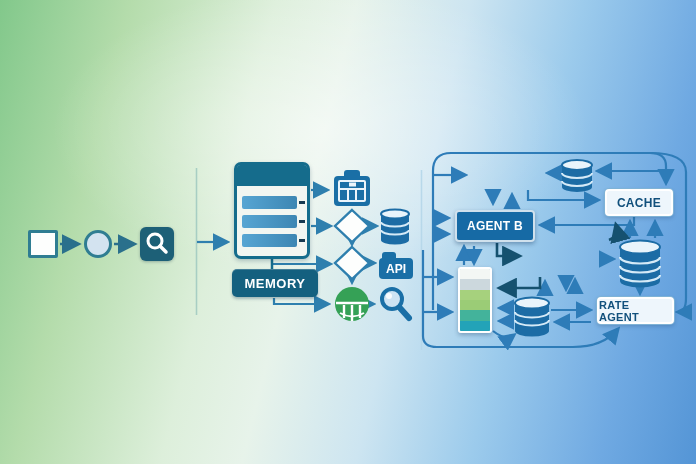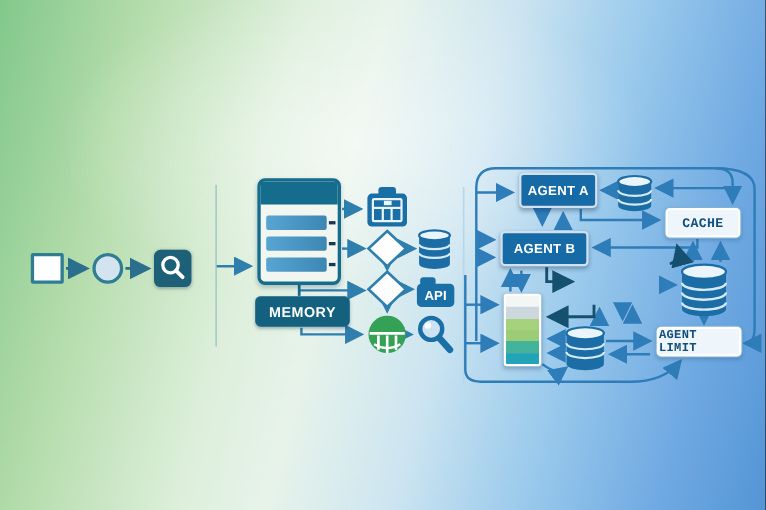--- a/index.html
+++ b/index.html
@@ -42,21 +42,21 @@
   .core-box{left:234px;top:162px;width:76px;height:97px;background:#f2f6f1;border:3px solid #156c8c;border-radius:7px;box-shadow:0 2px 4px rgba(10,50,80,.25);}
   .core-header{position:absolute;left:0;top:0;width:100%;height:21px;background:#156c8c;border-radius:3px 3px 0 0;}
   .core-bar{position:absolute;left:5px;width:55px;height:13px;border-radius:2px;background:linear-gradient(90deg,#57a5d3,#3d86b3);}
   .core-dash{position:absolute;left:62px;width:6px;height:3px;background:#173a50;}
   .memory-box{left:232px;top:269px;width:86px;height:28px;background:#14607f;border-radius:5px;display:flex;align-items:center;justify-content:center;color:#fff;font-weight:700;font-size:13px;letter-spacing:.5px;box-shadow:0 2px 3px rgba(10,50,80,.3), inset 0 1px 0 rgba(255,255,255,.2);}
   .api-box{left:379px;top:252px;width:34px;height:27px;}
   .api-bump{position:absolute;left:3px;top:0;width:14px;height:10px;background:#1a6fa6;border-radius:3px;}
   .api-body{position:absolute;left:0;top:6px;width:34px;height:21px;background:#1a6fa6;border-radius:4px;display:flex;align-items:center;justify-content:center;color:#fff;font-weight:700;font-size:12px;}
   
   .dark-box{background:#166aa5;border:2px solid rgba(255,255,255,.8);border-radius:4px;display:flex;align-items:center;justify-content:center;color:#fff;font-weight:700;font-size:12px;letter-spacing:.3px;box-shadow:0 2px 4px rgba(10,40,80,.35);}
-  .light-box{background:#eef6fc;border:2px solid #ffffff;border-radius:4px;display:flex;align-items:center;justify-content:center;color:#11507c;font-weight:700;font-size:12px;letter-spacing:.3px;box-shadow:0 0 0 1px #7fb3d6, 0 2px 4px rgba(10,40,80,.25);font-family:Liberation Mono, monospace;}
+  .light-box{background:#eef6fc;border:2px solid #ffffff;border-radius:4px;display:flex;align-items:center;justify-content:center;color:#11507c;font-weight:700;font-size:12px;letter-spacing:.3px;box-shadow:0 0 0 1px #7fb3d6, 0 2px 4px rgba(10,40,80,.25);}
   .agent-a{left:472px;top:157px;width:71px;height:32px;}
   .agent-b{left:455px;top:210px;width:80px;height:32px;text-align:right;}
   .agent-c{left:526px;top:241px;width:77px;height:35px;}
   .cache-box{left:605px;top:189px;width:68px;height:27px;}
   .rate-box{left:597px;top:297px;width:77px;height:27px;font-size:11px;}
   .stack-box{left:458px;top:267px;width:34px;height:66px;border:2px solid #fff;border-radius:3px;overflow:hidden;display:flex;flex-direction:column;box-shadow:0 2px 4px rgba(10,40,80,.3);}
   .stack-box div{flex:1;}
 </style>
 </head>
 <body>
@@ -217,31 +217,28 @@
   <div class="abs z2 memory-box">
     <span>MEMORY</span>
   </div>
   <div class="abs z2 api-box">
     <div class="api-bump"></div>
     <div class="api-body">
       <span>API</span>
     </div>
   </div>
 
-  <div class="abs z2 dark-box agent-a">
-    <span>AGENT A</span>
-  </div>
   <div class="abs z2 dark-box agent-b">
     <span>AGENT B</span>
   </div>
   <div class="abs z2 light-box cache-box">
     <span>CACHE</span>
   </div>
   <div class="abs z2 light-box rate-box">
-    <span>AGENT LIMIT</span>
+    <span>RATE AGENT</span>
   </div>
   <div class="abs z2 stack-box">
     <div style="background:#f3f7f4;"></div>
     <div style="background:#ccd8dd;"></div>
     <div style="background:#a6d17d;"></div>
     <div style="background:#9bcc76;"></div>
     <div style="background:#43b39b;"></div>
     <div style="background:#23a3b8;"></div>
   </div>
 

